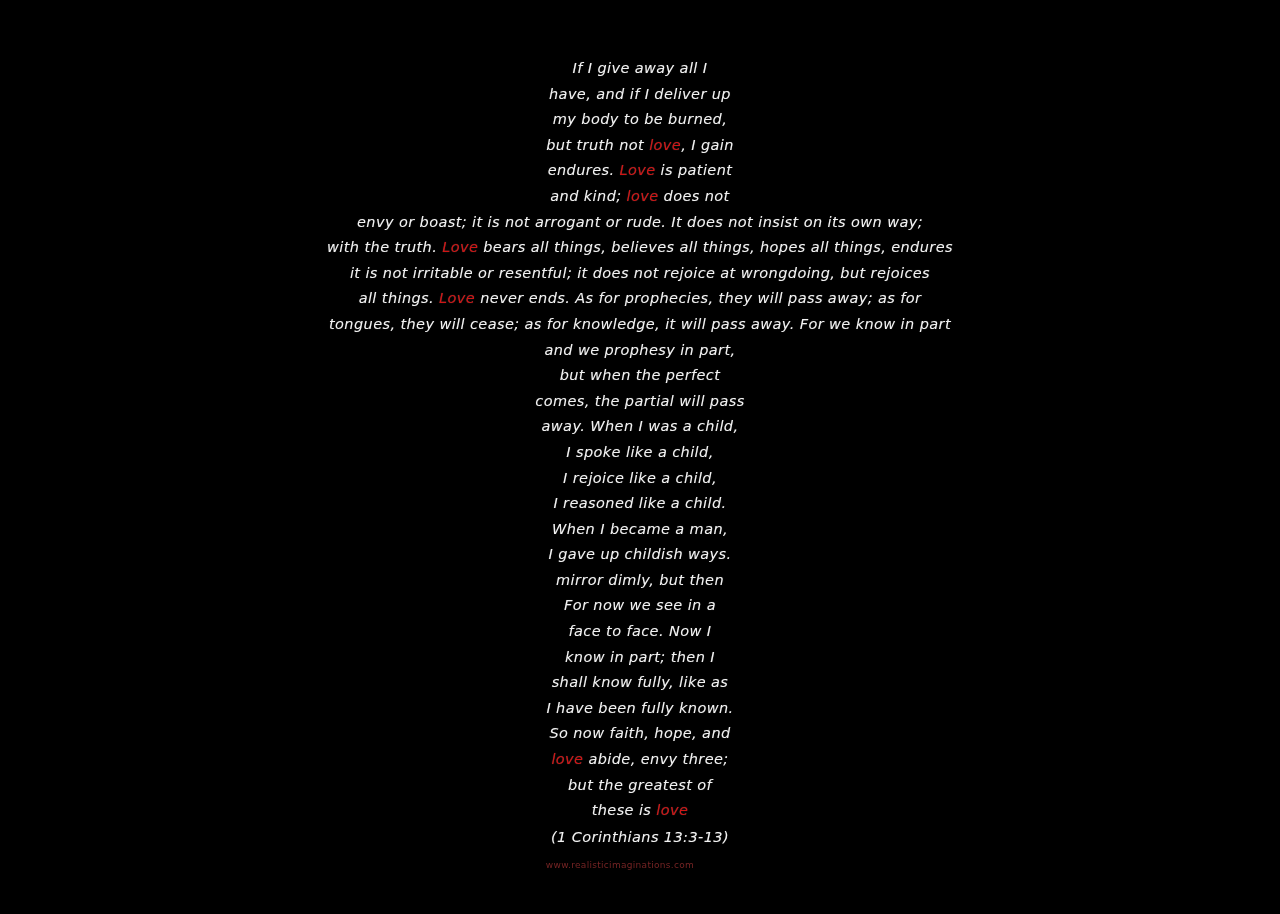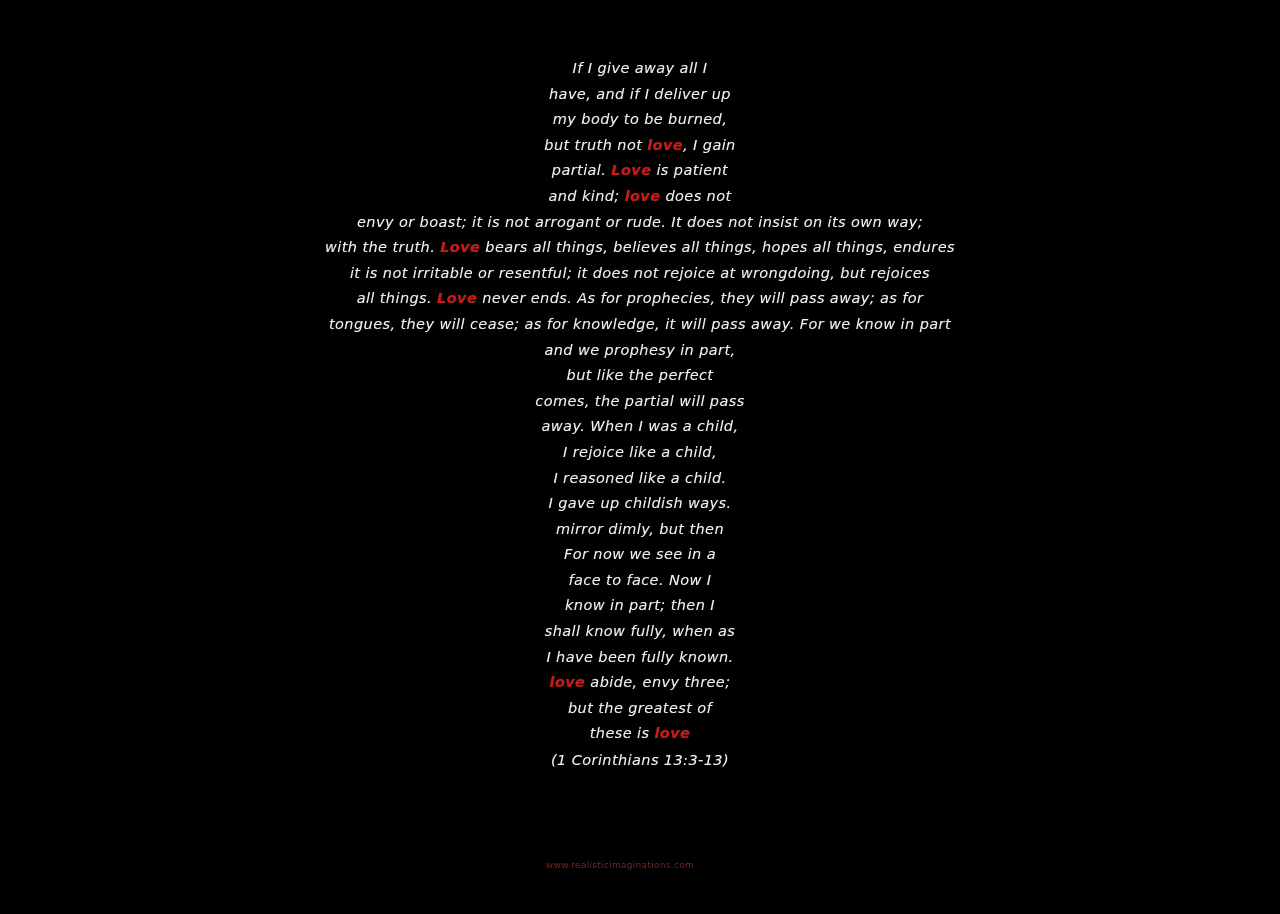--- a/index.html
+++ b/index.html
@@ -29,21 +29,20 @@
     font-style: italic;
     font-weight: 300;
     text-shadow: 0 0 1px rgba(255,255,255,0.25);
   }
   .line {
     display: block;
     white-space: pre;
   }
   .love {
     color: #d01515;
-    font-weight: bold;
   }
   .ref {
     display: block;
     white-space: pre;
     margin-top: 1px;
   }
   .watermark {
     position: absolute;
     left: 0;
     top: 860px;
@@ -60,40 +59,43 @@
 <body>
 
 <div id="canvas">
 
   <div class="poem" id="poem">
     <div id="poem-lines">
         <span class="line"><span>If I give away all I</span></span>
         <span class="line"><span>have, and if I deliver up</span></span>
         <span class="line"><span>my body to be burned,</span></span>
         <span class="line"><span>but truth not </span><span class="love" style="color: rgb(208, 21, 21);">love</span><span>, I gain</span></span>
-        <span class="line"><span>partial. </span><span class="love" style="color: rgb(208, 21, 21);">Love</span><span> is patient</span></span>
+        <span class="line"><span>endures. </span><span class="love" style="color: rgb(208, 21, 21);">Love</span><span> is patient</span></span>
         <span class="line"><span>and kind; </span><span class="love" style="color: rgb(208, 21, 21);">love</span><span> does not</span></span>
         <span class="line"><span>envy or boast; it is not arrogant or rude. It does not insist on its own way;</span></span>
         <span class="line"><span>with the truth. </span><span class="love" style="color: rgb(208, 21, 21);">Love</span><span> bears all things, believes all things, hopes all things, endures</span></span>
         <span class="line"><span>it is not irritable or resentful; it does not rejoice at wrongdoing, but rejoices</span></span>
         <span class="line"><span>all things. </span><span class="love" style="color: rgb(208, 21, 21);">Love</span><span> never ends. As for prophecies, they will pass away; as for</span></span>
         <span class="line"><span>tongues, they will cease; as for knowledge, it will pass away. For we know in part</span></span>
         <span class="line"><span>and we prophesy in part,</span></span>
-        <span class="line"><span>but like the perfect</span></span>
+        <span class="line"><span>but when the perfect</span></span>
         <span class="line"><span>comes, the partial will pass</span></span>
         <span class="line"><span>away. When I was a child,</span></span>
+        <span class="line"><span>I spoke like a child,</span></span>
         <span class="line"><span>I rejoice like a child,</span></span>
         <span class="line"><span>I reasoned like a child.</span></span>
+        <span class="line"><span>When I became a man,</span></span>
         <span class="line"><span>I gave up childish ways.</span></span>
         <span class="line"><span>mirror dimly, but then</span></span>
         <span class="line"><span>For now we see in a</span></span>
         <span class="line"><span>face to face. Now I</span></span>
         <span class="line"><span>know in part; then I</span></span>
-        <span class="line"><span>shall know fully, when as</span></span>
+        <span class="line"><span>shall know fully, like as</span></span>
         <span class="line"><span>I have been fully known.</span></span>
+        <span class="line"><span>So now faith, hope, and</span></span>
         <span class="line"><span class="love" style="color: rgb(208, 21, 21);">love</span><span> abide, envy three;</span></span>
         <span class="line"><span>but the greatest of</span></span>
         <span class="line"><span>these is </span><span class="love" style="color: rgb(208, 21, 21);">love</span></span>
       </div>
     <span class="ref">(1 Corinthians 13:3-13)</span>
   </div>
 
   <div class="watermark">www.realisticimaginations.com</div>
 
 </div>

